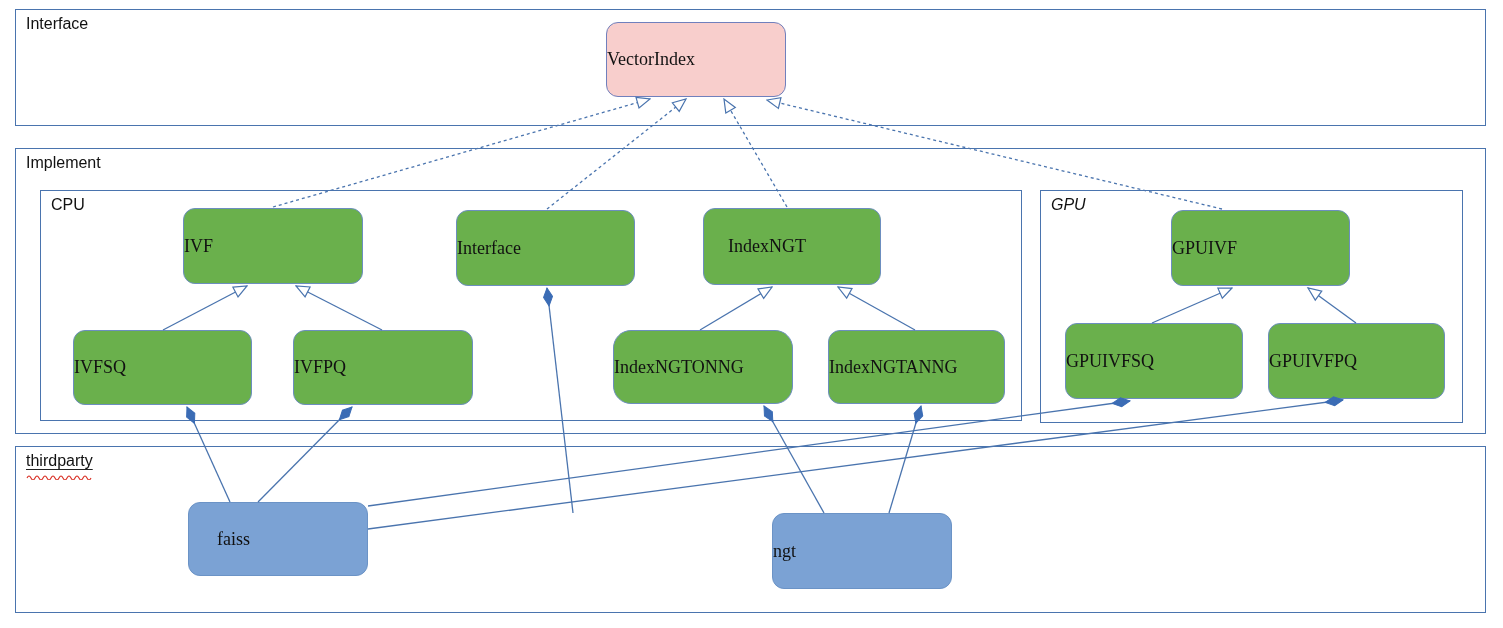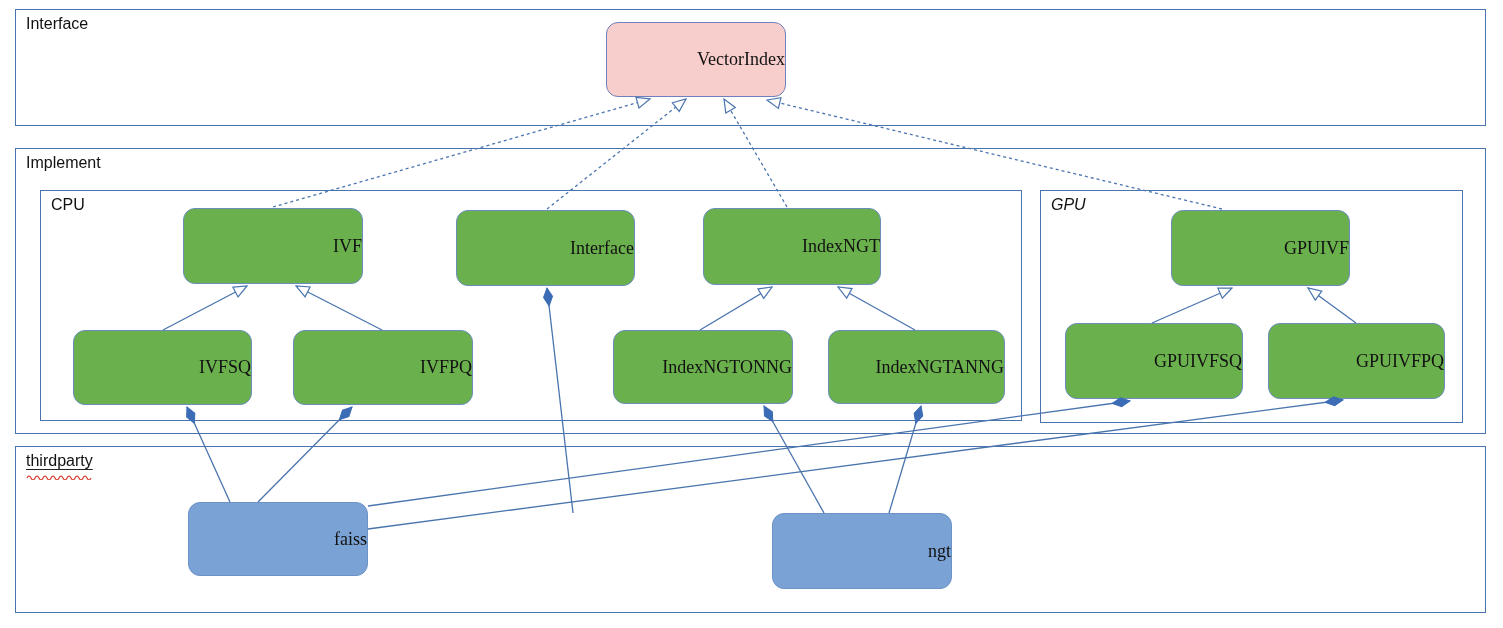--- a/index.html
+++ b/index.html
@@ -17,35 +17,35 @@
   #sec-implement {left:15px; top:148px; width:1471px;height:286px;}
   #sec-cpu       {left:40px; top:190px; width:982px; height:231px;border-width:1.2px;}
   #sec-gpu       {left:1040px;top:190px;width:423px; height:233px;border-width:1.2px;font-style:italic;}
   #sec-thirdparty{left:15px; top:446px; width:1471px;height:167px;}
   .underlined{text-decoration:underline;text-decoration-color:#222;text-underline-offset:3px;}
   .squiggle{position:absolute;left:10px;top:27px;}
 
   
   .node{
     position:absolute;border-radius:12px;box-sizing:border-box;
-    display:flex;align-items:center;justify-content:flex-end;
+    display:flex;align-items:center;justify-content:flex-start;
     font-family:"Liberation Serif","DejaVu Serif",serif;font-size:18px;color:#111;
     z-index:2;
   }
   .node-pink {background:#f8cecc;border:1.5px solid #7080bd;}
   .node-green{background:#6ab04c;border:1.5px solid #6c8ebf;}
   .node-blue {background:#7ba2d4;border:1.5px solid #6b93c6;}
 
   #n-vectorindex {left:606px; top:22px; width:180px;height:75px;}
   #n-ivf         {left:183px; top:208px;width:180px;height:76px;}
   #n-indexhnsw   {left:456px; top:210px;width:179px;height:76px;}
   #n-indexngt    {left:703px; top:208px;width:178px;height:77px;padding-left:24px;}
   #n-ivfsq       {left:73px;  top:330px;width:179px;height:75px;}
   #n-ivfpq       {left:293px; top:330px;width:180px;height:75px;}
-  #n-indexngtonng{left:613px; top:330px;width:180px;height:74px;}
+  #n-indexngtonng{left:613px; top:330px;width:180px;height:74px;border-radius:18px;}
   #n-indexngtanng{left:828px; top:330px;width:177px;height:74px;}
   #n-gpuivf      {left:1171px;top:210px;width:179px;height:76px;}
   #n-gpuivfsq    {left:1065px;top:323px;width:178px;height:76px;}
   #n-gpuivfpq    {left:1268px;top:323px;width:177px;height:76px;}
   #n-faiss       {left:188px; top:502px;width:180px;height:74px;padding-left:28px;}
   #n-hnswlib     {left:487px; top:513px;width:180px;height:77px;}
   #n-ngt         {left:772px; top:513px;width:180px;height:76px;}
 
   
   #edges{position:absolute;left:0;top:0;z-index:5;pointer-events:none;}

